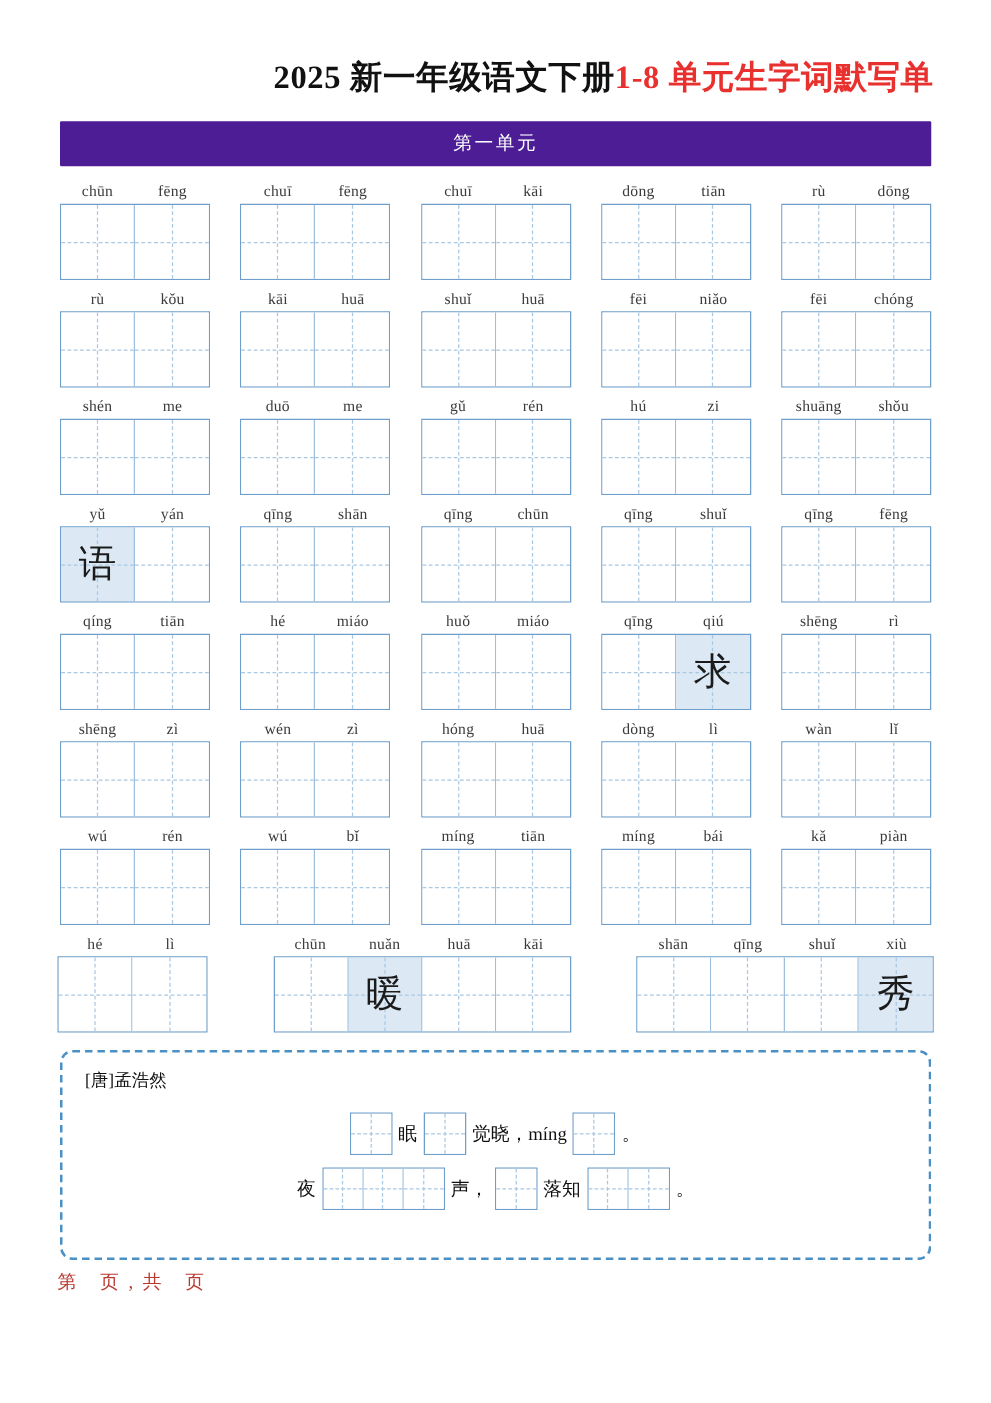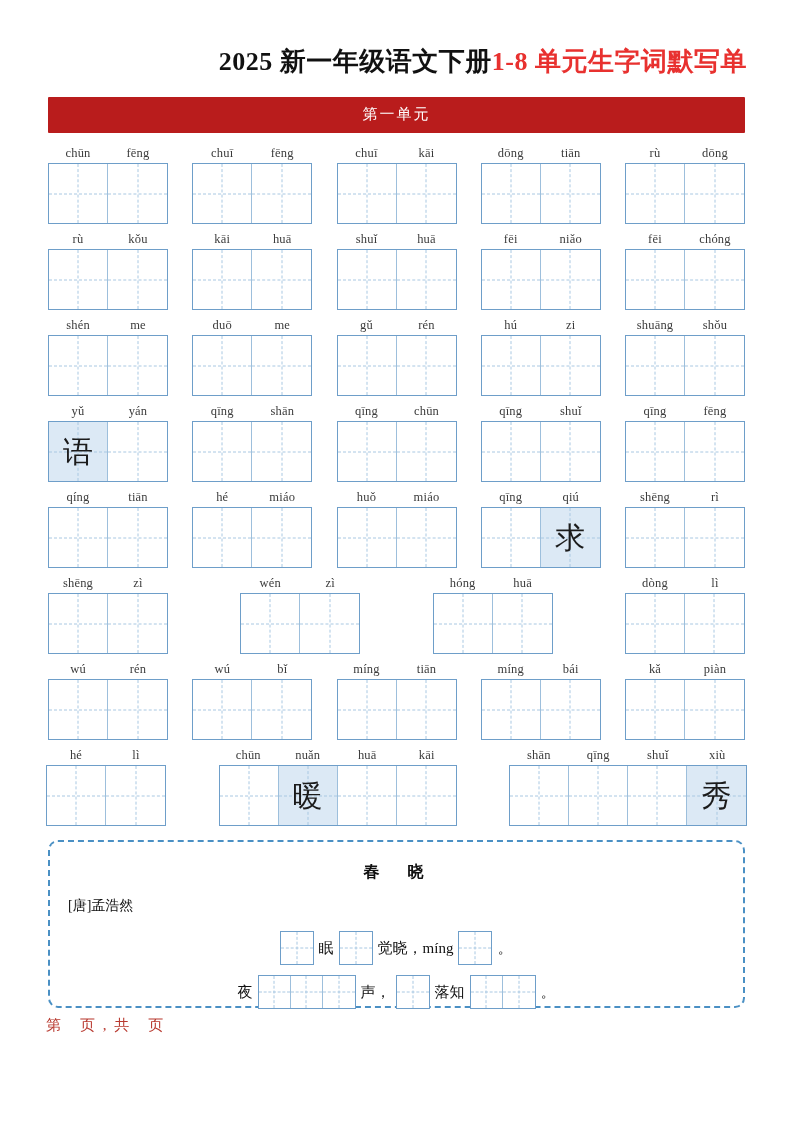--- a/index.html
+++ b/index.html
@@ -31,21 +31,21 @@
     font-weight: bold;
     letter-spacing: 0.5px;
     margin: 10px 0 18px 0;
     white-space: nowrap;
   }
   .title .t-black { color: #111111; }
   .title .t-red { color: #e8312f; }
 
   
   .unit-banner {
-    background: #b91c1c;
+    background: #4c1d95;
     color: #ffffff;
     text-align: center;
     font-family: "Liberation Serif", serif;
     font-size: 15px;
     letter-spacing: 2px;
     padding: 8px 0 9px 0;
     margin: 0 2px 12px 2px;
     border-radius: 1px;
   }
 
@@ -491,20 +491,30 @@
         <div class="word-cell">
           <div class="pinyin">
             <span>dòng</span>
             <span>lì</span>
           </div>
           <div class="boxes">
             <div class="tzg"></div>
             <div class="tzg"></div>
           </div>
         </div>
+        <div class="word-cell">
+          <div class="pinyin">
+            <span>wàn</span>
+            <span>lǐ</span>
+          </div>
+          <div class="boxes">
+            <div class="tzg"></div>
+            <div class="tzg"></div>
+          </div>
+        </div>
       </div>
       <div class="word-row">
         <div class="word-cell">
           <div class="pinyin">
             <span>wú</span>
             <span>rén</span>
           </div>
           <div class="boxes">
             <div class="tzg"></div>
             <div class="tzg"></div>
@@ -592,21 +602,20 @@
           <div class="tzg"></div>
           <div class="tzg"></div>
           <div class="tzg filled">
             <span class="glyph">秀</span>
           </div>
         </div>
       </div>
     </div>
 
   <div class="poem-card">
-    <div class="poem-title">春　晓</div>
     <div class="poem-author">[唐]孟浩然</div>
     <div class="poem-line" id="poem-line-1">
         <div class="boxes">
           <div class="tzg sm"></div>
         </div>
         <span class="txt">眠</span>
         <div class="boxes">
           <div class="tzg sm"></div>
         </div>
         <span class="txt">觉晓，míng</span>

